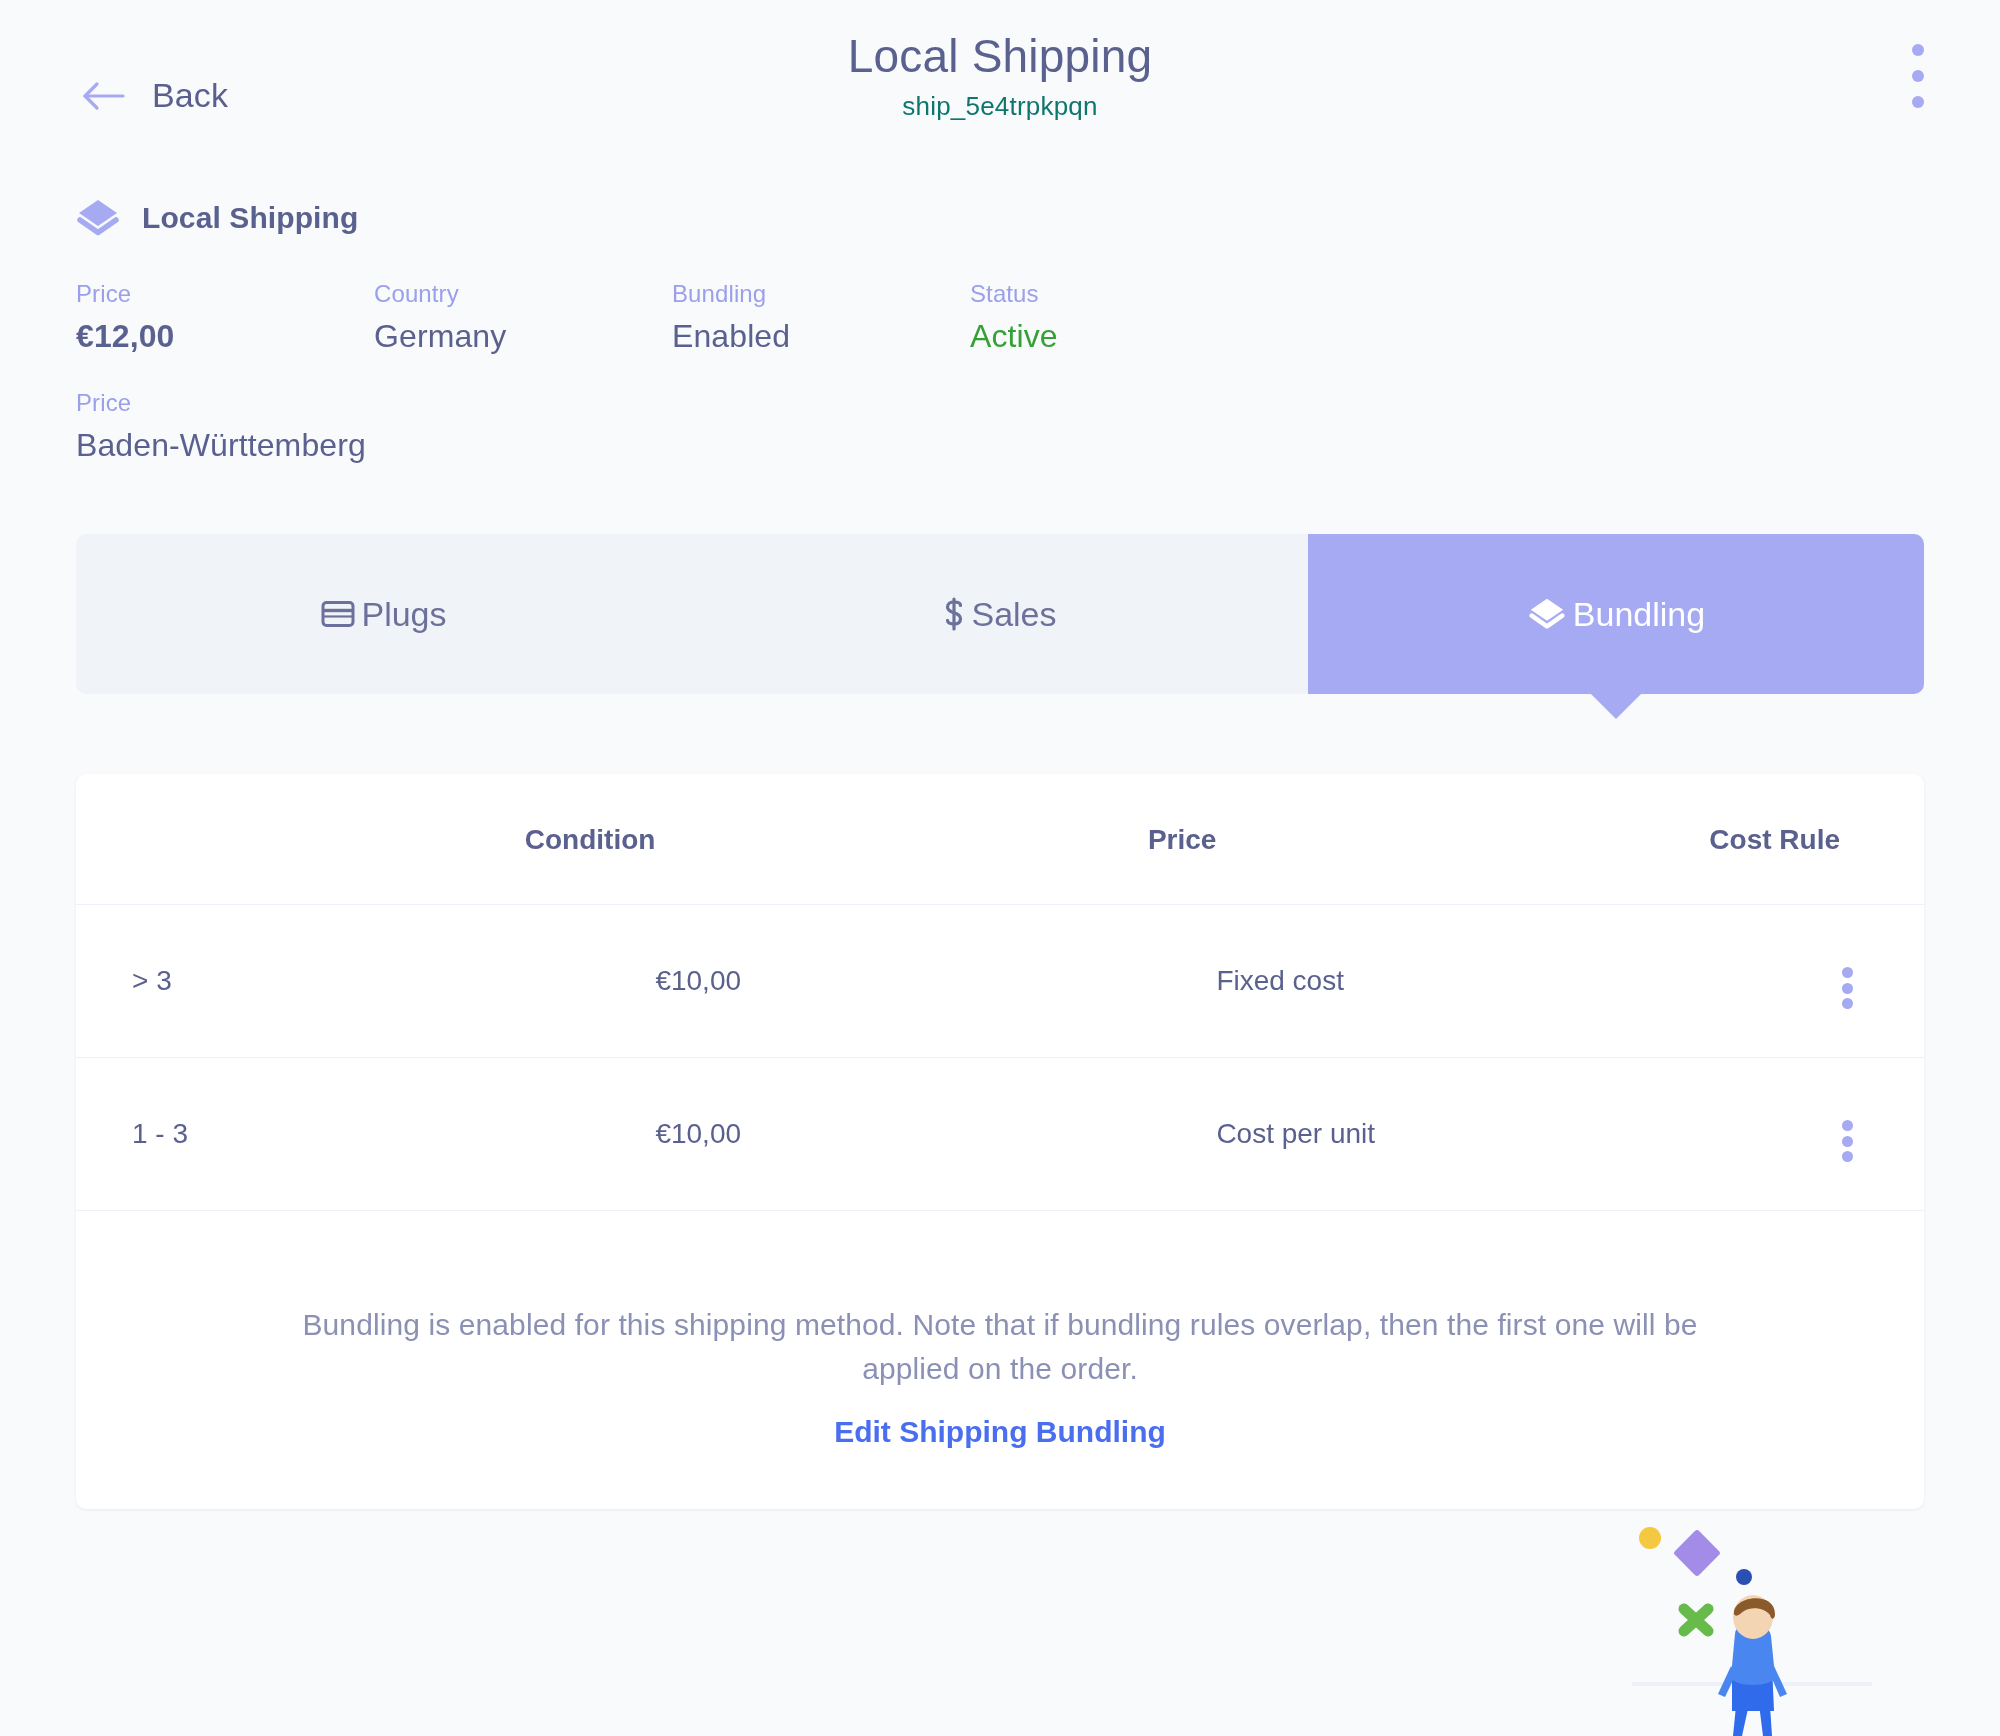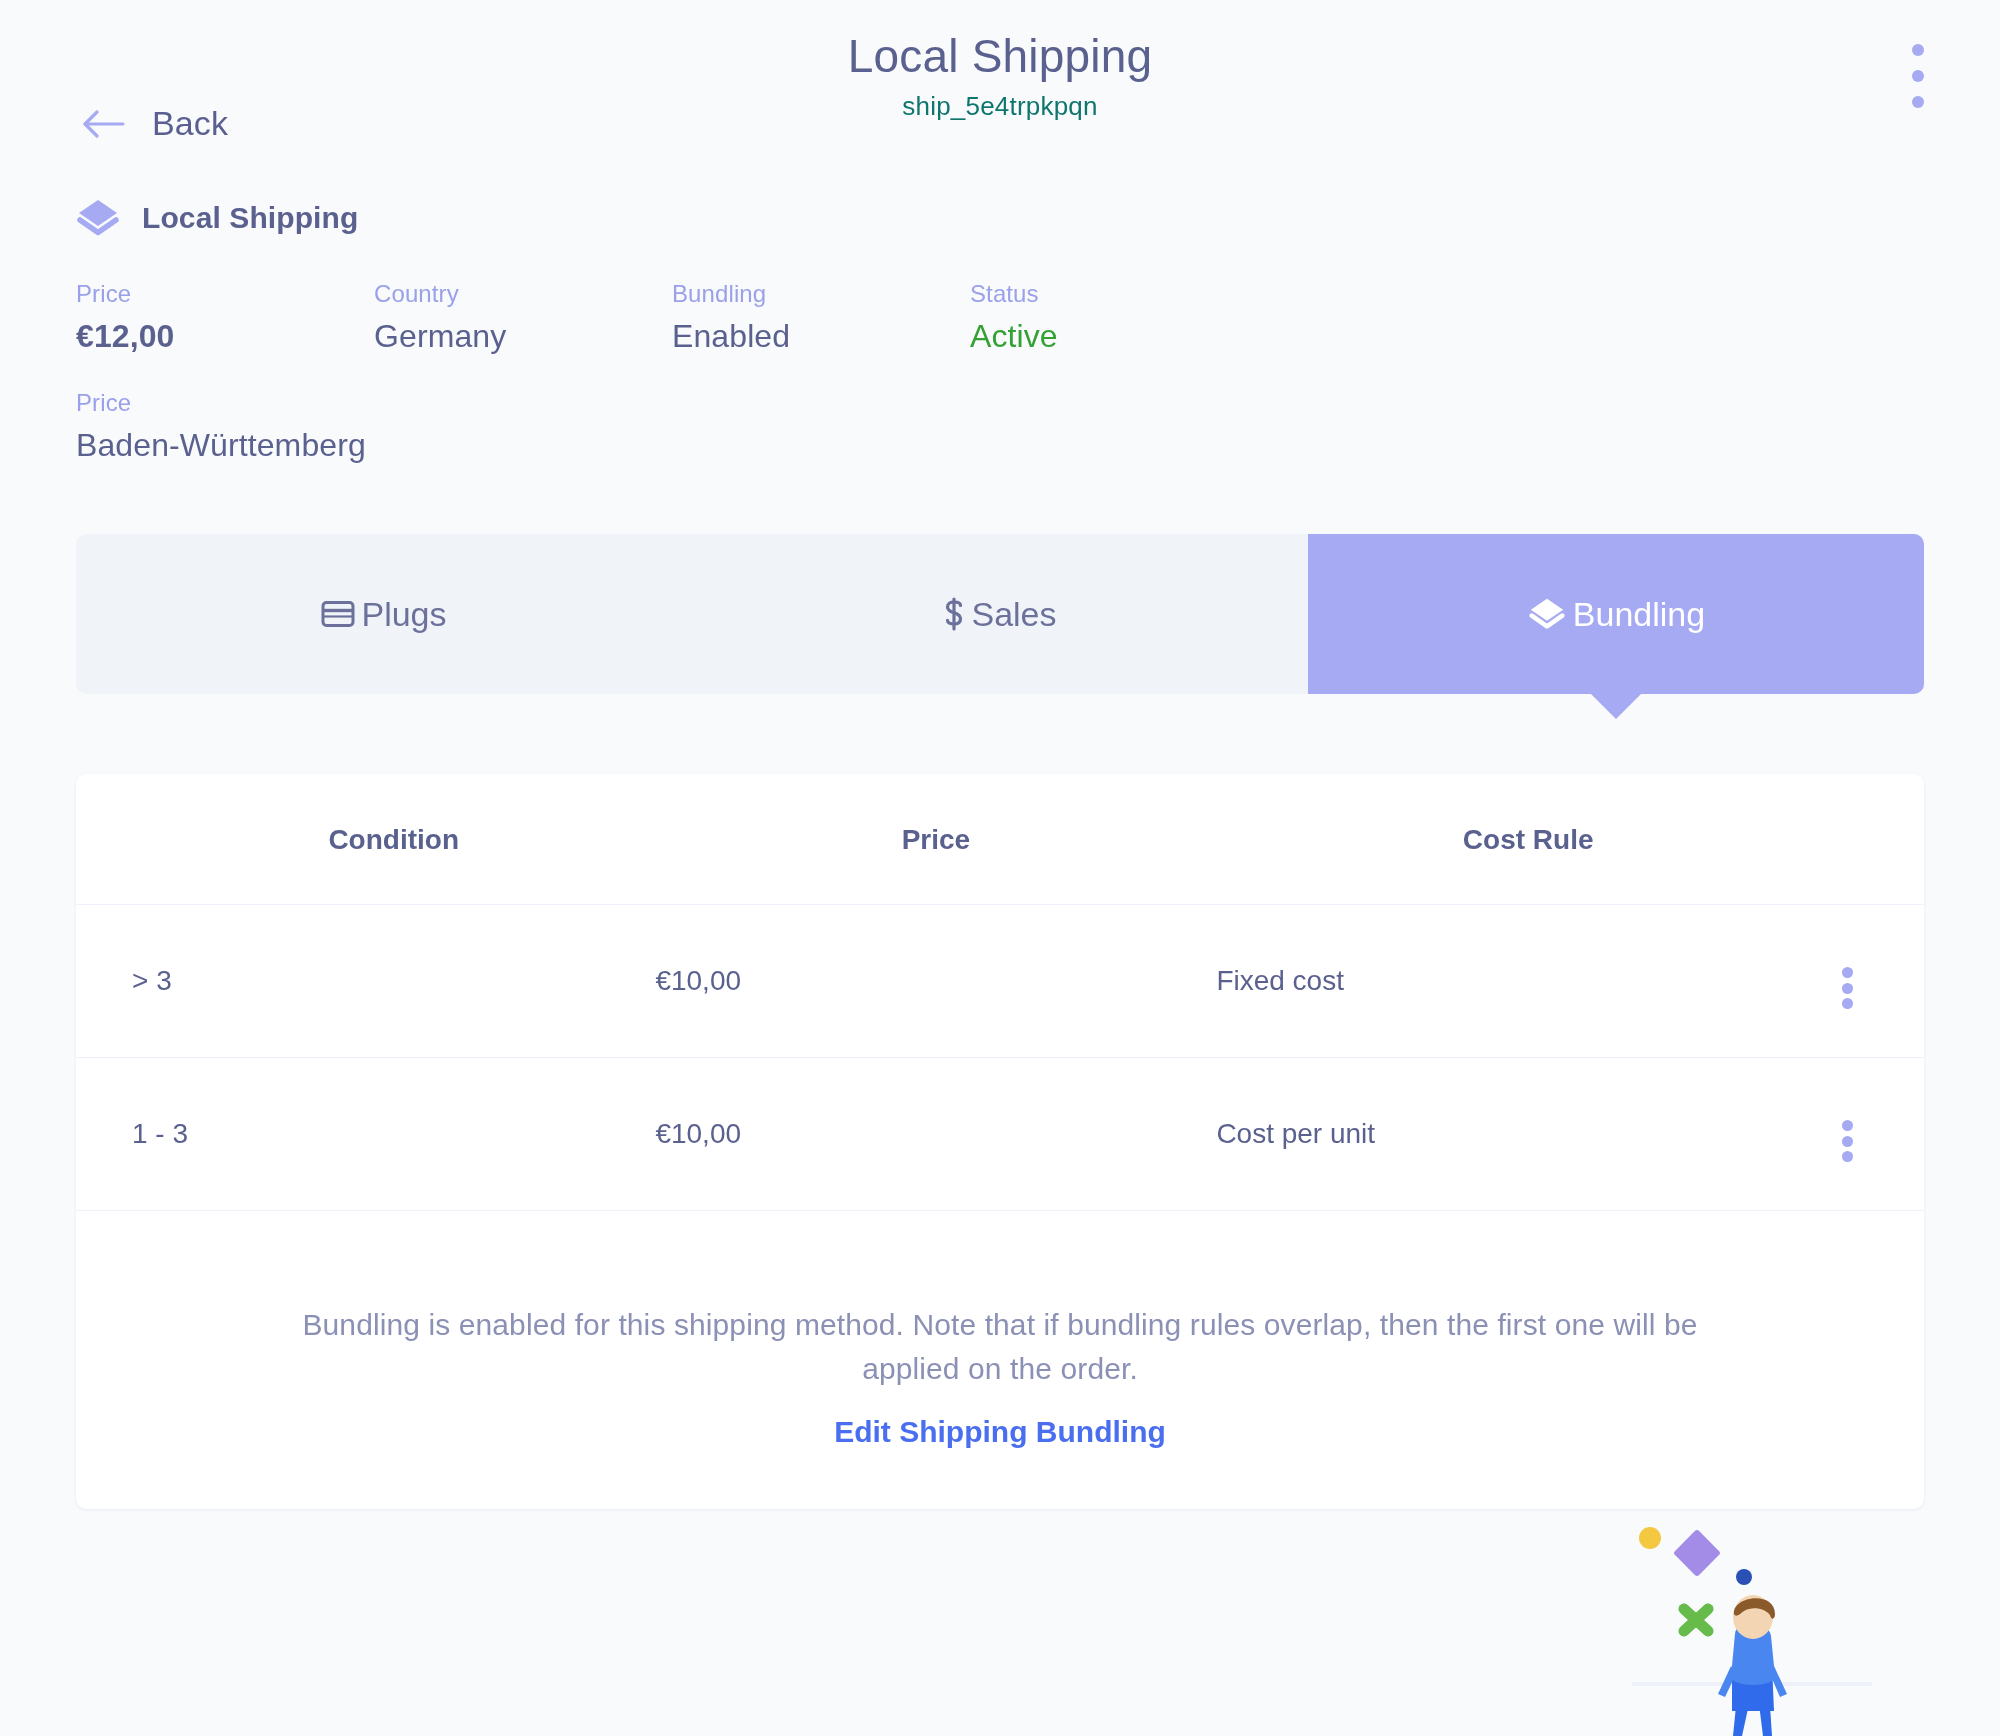--- a/index.html
+++ b/index.html
@@ -17,21 +17,21 @@
   }
 
   
   .topbar {
     position: relative;
     height: 170px;
   }
   .back-btn {
     position: absolute;
     left: 82px;
-    top: 104px;
+    top: 76px;
     display: flex;
     align-items: center;
     gap: 26px;
     cursor: pointer;
   }
   .back-arrow {
     width: 44px;
     height: 32px;
     display: block;
   }
@@ -172,21 +172,21 @@
   
   .card {
     margin: 80px 76px 0 76px;
     background: #ffffff;
     border-radius: 10px;
     box-shadow: 0 1px 3px rgba(90,100,160,.10);
     overflow: hidden;
   }
   .table { width: 100%; border-collapse: collapse; }
   .table th {
-    text-align: center;
+    text-align: right;
     font-size: 28px;
     font-weight: 700;
     color: #5b618f;
     padding: 50px 0 48px 0;
     border-bottom: 1px solid #eef1f9;
   }
   .table td {
     font-size: 28px;
     color: #5b618f;
     padding: 48px 0;

